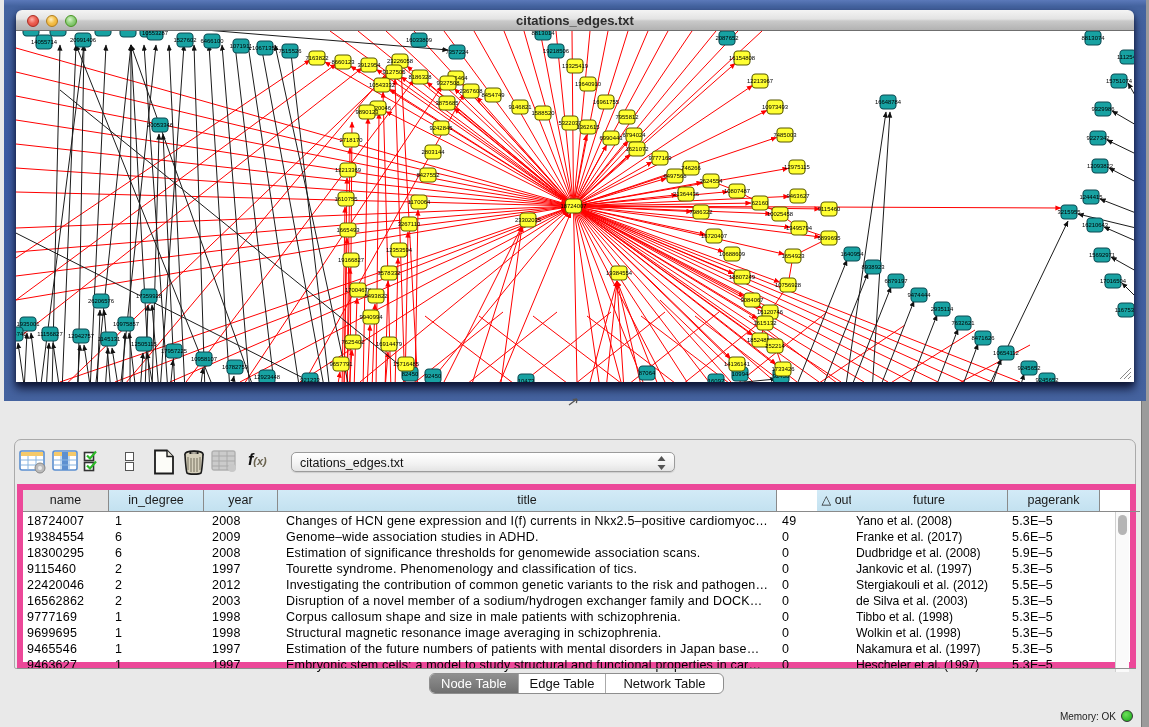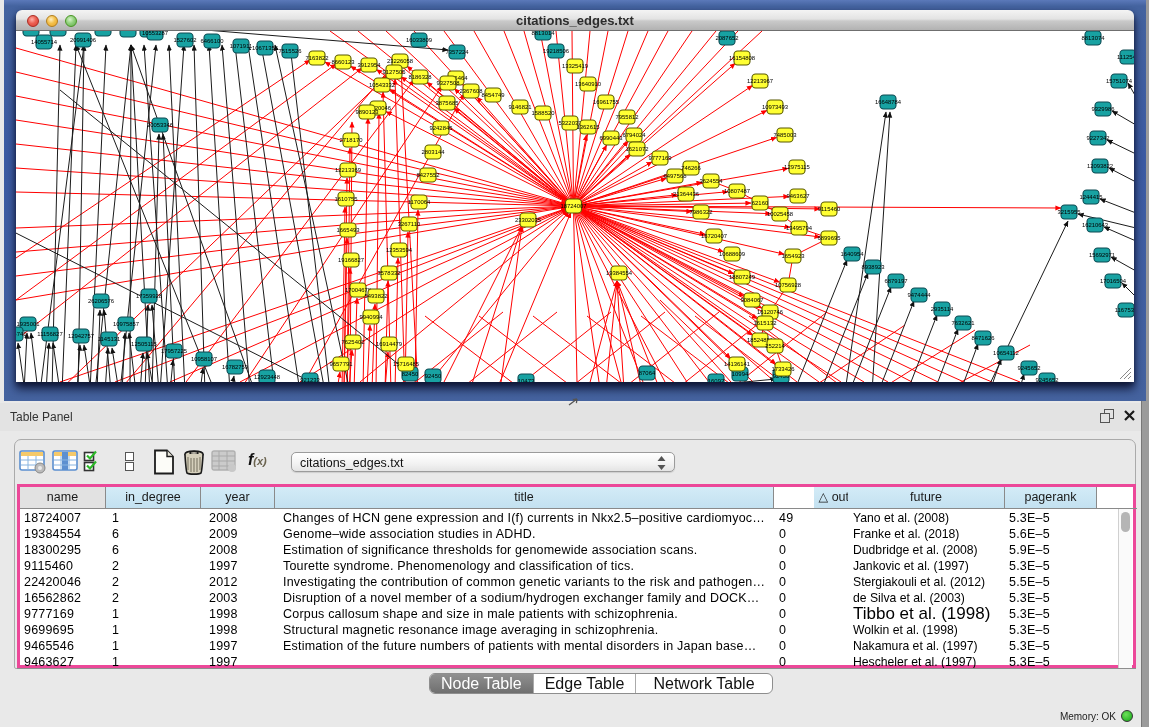--- a/index.html
+++ b/index.html
@@ -22,33 +22,33 @@
 #tphead { position:absolute; left:0; top:2px; width:1141px; height:28px; background:#e3e3e3; }
 #tphead .t { position:absolute; left:10px; top:7px; font-size:12px; color:#333; }
 #inner { position:absolute; left:14px; top:38px; width:1122px; height:230px;
   border:1px solid #aaa; border-radius:7px 7px 2px 2px; background:#e9e9e9; }
 #combo { position:absolute; left:276px; top:12px; width:384px; height:20px;
   border:1px solid #9b9b9b; border-radius:5px;
   background:linear-gradient(180deg,#ffffff 0,#f2f2f2 60%,#e4e4e4 100%);
   box-shadow:0 1px 1px rgba(0,0,0,.12); }
 #combo .tx { position:absolute; left:8px; top:3px; font-size:12.5px; color:#111; }
 #table { position:absolute; left:2px; top:44px; width:1119px; height:184px;
-  border:3px solid #ec4899; background:#fff; }
+  border:6px solid #ec4899; background:#fff; }
 .hc { position:absolute; top:0; height:21px; border-right:1px solid #8a8a8a;
   background:linear-gradient(180deg,#d3ebf7 0,#c3e1f0 100%); font-size:12.5px; color:#1a1a1a;
   text-align:center; line-height:21px; }
 .hdr-line { position:absolute; left:0; top:21px; width:1117px; height:1px; background:#8a8a8a; }
 .cell { position:absolute; font-size:12.5px; letter-spacing:0.2px; color:#000; white-space:nowrap; height:16px; line-height:16px; }
 #vsb { position:absolute; right:1px; top:22px; width:14px; height:160px; background:#fafafa;
   border-left:1px solid #d0d0d0; }
 #vsb .thumb { position:absolute; left:2px; top:3px; width:9px; height:20px; background:#b5b5b5;
   border-radius:5px; }
 #tabs { position:absolute; left:429px; top:272px; height:21px; display:flex;
   border:1px solid #8e8e8e; border-radius:6px; overflow:hidden; background:#fff; }
-.tab { font-size:16px; padding:0 11px; line-height:19px; color:#111; }
+.tab { font-size:13px; padding:0 11px; line-height:19px; color:#111; }
 .tab.sel { background:linear-gradient(180deg,#909090 0,#6f6f6f 100%); color:#fff; }
 .tab + .tab { border-left:1px solid #aaa; }
 #mem { position:absolute; right:8px; top:309px; font-size:10px; color:#222; }
 #mem .dot { display:inline-block; width:12px; height:12px; border-radius:50%;
   background:radial-gradient(circle at 40% 35%, #6ee05a, #2db829 70%); border:1.5px solid #333;
   vertical-align:-2px; margin-left:5px; }
 </style></head><body>
 <div id="desktop">
   <div id="win">
     <div id="titlebar">
@@ -596,30 +596,20 @@
       </svg>
     <svg id="grip" width="13" height="13">
         <path d="M12,1 L1,12 M12,5 L5,12 M12,9 L9,12" stroke="#8a8a8a" stroke-width="1" fill="none"></path>
       </svg>
   </div>
 </div>
 <svg style="position:absolute;left:567px;top:397px;z-index:5" width="14" height="12">
     <path d="M2,8 L10,2 M10,2 l-4.2,0.6 M10,2 l-0.6,4.2" stroke="#555" stroke-width="1.3" fill="none"></path>
   </svg>
 <div id="tp">
-  <div id="tphead">
-    <span class="t">Table Panel</span>
-    <svg style="position:absolute;right:27px;top:6px" width="14" height="14">
-        <rect x="4.5" y="0.5" width="9" height="9" fill="none" stroke="#555"></rect>
-        <rect x="0.5" y="4.5" width="9" height="9" fill="#e3e3e3" stroke="#555"></rect>
-      </svg>
-    <svg style="position:absolute;right:5px;top:6px" width="13" height="13">
-        <path d="M2,2 L11,11 M11,2 L2,11" stroke="#1a1a1a" stroke-width="2.2"></path>
-      </svg>
-  </div>
   <div id="inner">
     <svg style="position:absolute;left:4px;top:10px" width="28" height="24">
 <rect x="1" y="1" width="24" height="19" rx="2" fill="#fff" stroke="#5b8fd0" stroke-width="1.6"></rect>
 <rect x="2" y="2" width="22" height="4" fill="#f5c96a"></rect>
 <path d="M2,10 h22 M2,15 h22 M9,6 v14 M17,6 v14" stroke="#88b4e0" stroke-width="1"></path>
 <circle cx="21" cy="18" r="5" fill="#bbb" stroke="#888"></circle>
         <circle cx="21" cy="18" r="2" fill="#e9e9e9"></circle>
       </svg>
       <svg style="position:absolute;left:37px;top:10px" width="26" height="24">
 <rect x="1" y="1" width="24" height="19" rx="2" fill="#fff" stroke="#5b8fd0" stroke-width="1.6"></rect>
@@ -673,21 +663,21 @@
         <div class="cell" style="left:189px;top:23px;">2008</div>
         <div class="cell" style="left:263px;top:23px;">Changes of HCN gene expression and I(f) currents in Nkx2.5–positive cardiomyoc…</div>
         <div class="cell" style="left:759px;top:23px;">49</div>
         <div class="cell" style="left:833px;top:23px;letter-spacing:0;font-size:12.2px;">Yano et al. (2008)</div>
         <div class="cell" style="left:989px;top:23px;">5.3E–5</div>
         <div class="cell" style="left:4px;top:39px;">19384554</div>
         <div class="cell" style="left:92px;top:39px;">6</div>
         <div class="cell" style="left:189px;top:39px;">2009</div>
         <div class="cell" style="left:263px;top:39px;">Genome–wide association studies in ADHD.</div>
         <div class="cell" style="left:759px;top:39px;">0</div>
-        <div class="cell" style="left:833px;top:39px;letter-spacing:0;font-size:12.2px;">Franke et al. (2018)</div>
+        <div class="cell" style="left:833px;top:39px;letter-spacing:0;font-size:12.2px;">Franke et al. (2017)</div>
         <div class="cell" style="left:989px;top:39px;">5.6E–5</div>
         <div class="cell" style="left:4px;top:55px;">18300295</div>
         <div class="cell" style="left:92px;top:55px;">6</div>
         <div class="cell" style="left:189px;top:55px;">2008</div>
         <div class="cell" style="left:263px;top:55px;">Estimation of significance thresholds for genomewide association scans.</div>
         <div class="cell" style="left:759px;top:55px;">0</div>
         <div class="cell" style="left:833px;top:55px;letter-spacing:0;font-size:12.2px;">Dudbridge et al. (2008)</div>
         <div class="cell" style="left:989px;top:55px;">5.9E–5</div>
         <div class="cell" style="left:4px;top:71px;">9115460</div>
         <div class="cell" style="left:92px;top:71px;">2</div>
@@ -708,39 +698,40 @@
         <div class="cell" style="left:189px;top:103px;">2003</div>
         <div class="cell" style="left:263px;top:103px;">Disruption of a novel member of a sodium/hydrogen exchanger family and DOCK…</div>
         <div class="cell" style="left:759px;top:103px;">0</div>
         <div class="cell" style="left:833px;top:103px;letter-spacing:0;font-size:12.2px;">de Silva et al. (2003)</div>
         <div class="cell" style="left:989px;top:103px;">5.3E–5</div>
         <div class="cell" style="left:4px;top:119px;">9777169</div>
         <div class="cell" style="left:92px;top:119px;">1</div>
         <div class="cell" style="left:189px;top:119px;">1998</div>
         <div class="cell" style="left:263px;top:119px;">Corpus callosum shape and size in male patients with schizophrenia.</div>
         <div class="cell" style="left:759px;top:119px;">0</div>
-        <div class="cell" style="left:833px;top:119px;letter-spacing:0;font-size:17px;">Tibbo et al. (1998)</div>
+        <div class="cell" style="left:833px;top:119px;letter-spacing:0;font-size:12px;">Tibbo et al. (1998)</div>
         <div class="cell" style="left:989px;top:119px;">5.3E–5</div>
         <div class="cell" style="left:4px;top:135px;">9699695</div>
         <div class="cell" style="left:92px;top:135px;">1</div>
         <div class="cell" style="left:189px;top:135px;">1998</div>
         <div class="cell" style="left:263px;top:135px;">Structural magnetic resonance image averaging in schizophrenia.</div>
         <div class="cell" style="left:759px;top:135px;">0</div>
         <div class="cell" style="left:833px;top:135px;letter-spacing:0;font-size:12.2px;">Wolkin et al. (1998)</div>
         <div class="cell" style="left:989px;top:135px;">5.3E–5</div>
         <div class="cell" style="left:4px;top:151px;">9465546</div>
         <div class="cell" style="left:92px;top:151px;">1</div>
         <div class="cell" style="left:189px;top:151px;">1997</div>
         <div class="cell" style="left:263px;top:151px;">Estimation of the future numbers of patients with mental disorders in Japan base…</div>
         <div class="cell" style="left:759px;top:151px;">0</div>
         <div class="cell" style="left:833px;top:151px;letter-spacing:0;font-size:12.2px;">Nakamura et al. (1997)</div>
         <div class="cell" style="left:989px;top:151px;">5.3E–5</div>
         <div class="cell" style="left:4px;top:167px;">9463627</div>
         <div class="cell" style="left:92px;top:167px;">1</div>
         <div class="cell" style="left:189px;top:167px;">1997</div>
+        <div class="cell" style="left:263px;top:167px;">Embryonic stem cells: a model to study structural and functional properties in car…</div>
         <div class="cell" style="left:759px;top:167px;">0</div>
         <div class="cell" style="left:833px;top:167px;letter-spacing:0;font-size:12.2px;">Hescheler et al. (1997)</div>
         <div class="cell" style="left:989px;top:167px;">5.3E–5</div>
       <div id="vsb">
           <div class="thumb"></div>
         </div>
     </div>
     <div style="position:absolute;left:2px;top:228px;width:1119px;height:1px;background:#8e8e8e"></div>
   </div>
   <div id="tabs">

